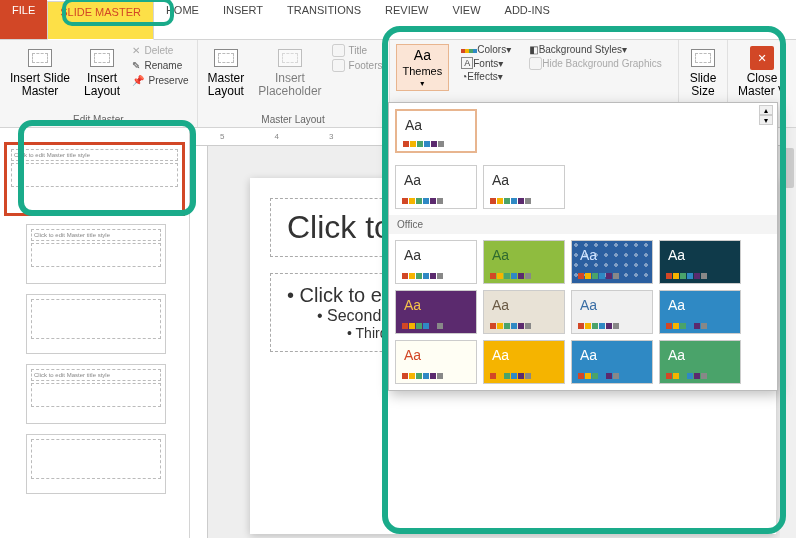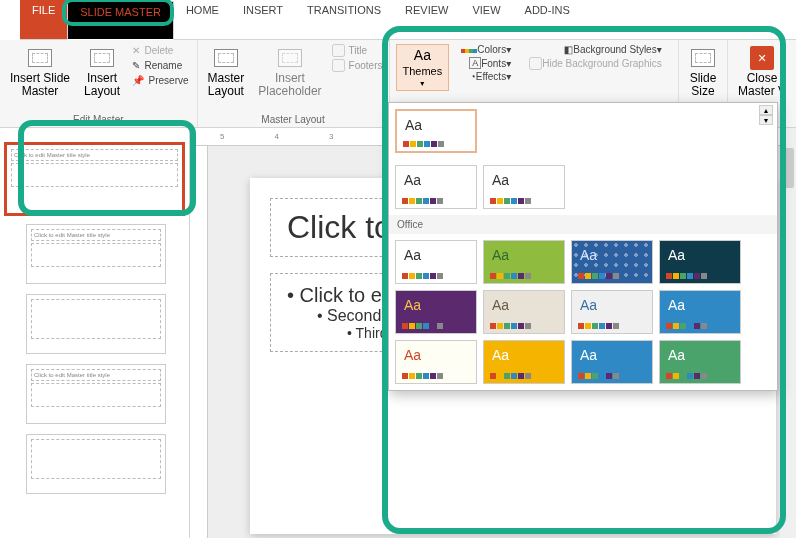--- a/index.html
+++ b/index.html
@@ -1,37 +1,37 @@
 <!DOCTYPE html>
 <html><head>
 <meta charset="utf-8">
 <style>
 * { box-sizing: border-box; margin: 0; padding: 0; }
 body { font-family: "Segoe UI", sans-serif; font-size: 11px; background: #fff; width: 796px; height: 538px; overflow: hidden; position: relative; }
-.tabs { display: flex; height: 40px; background: #fff; border-bottom: 1px solid #d4d4d4; margin-left: 20px; }
+.tabs { display: flex; height: 40px; background: #fff; border-bottom: 1px solid #d4d4d4; }
 .tab { padding: 4px 12px; font-size: 11px; color: #444; cursor: pointer; }
 .tab.file { background: #d24726; color: #fff; }
-.tab.active { color: #d24726; border: 1px solid #d4d4d4; border-bottom: 1px solid #fff; background: #000000; position: relative; top: 1px; text-align: center; }
+.tab.active { color: #d24726; border: 1px solid #d4d4d4; border-bottom: 1px solid #fff; background: #fde047; position: relative; top: 1px; text-align: center; }
 .highlight-tab { position: absolute; border: 4px solid #1aab8a; border-radius: 10px; top: -2px; left: 62px; width: 112px; height: 28px; pointer-events: none; }
 
 .ribbon { display: flex; height: 88px; background: #f6f6f6; border-bottom: 1px solid #d4d4d4; }
 .group { border-right: 1px solid #e0e0e0; padding: 4px 6px 2px; display: flex; flex-direction: column; align-items: center; justify-content: space-between; }
 .group-label { font-size: 10px; color: #666; text-align: center; margin-top: auto; }
 .group-body { display: flex; gap: 6px; align-items: flex-start; flex: 1; }
 .big-btn { display: flex; flex-direction: column; align-items: center; gap: 2px; padding: 2px 4px; cursor: pointer; }
 .big-btn .icon { width: 28px; height: 24px; display: flex; align-items: center; justify-content: center; }
 .big-btn .lbl { font-size: 12px; text-align: center; line-height: 1.1; }
 .small-list { display: flex; flex-direction: column; gap: 2px; }
 .small-btn { display: flex; align-items: center; gap: 4px; font-size: 10px; color: #444; padding: 1px 2px; cursor: pointer; }
 .small-btn.disabled { color: #aaa; }
 .chk { display: flex; align-items: center; gap: 4px; font-size: 10px; color: #999; }
 .chk input { margin: 0; }
 .themes-btn { background: #fbe5d6; border: 1px solid #e8b58f; padding: 2px 6px; display: flex; flex-direction: column; align-items: center; gap: 2px; cursor: pointer; }
 .themes-btn .aa { font-size: 14px; }
-.bgdrop { display: flex; align-items: center; gap: 0; font-size: 10px; color: #444; cursor: pointer; justify-content: flex-end; }
+.bgdrop { display: flex; align-items: center; gap: 0; font-size: 10px; color: #444; cursor: pointer; }
 .bgdrop.disabled { color: #aaa; }
 
 .workspace { display: flex; height: calc(538px - 24px - 88px); }
 .thumb-pane { width: 190px; background: #fff; border-right: 1px solid #d4d4d4; padding: 6px; overflow: hidden; }
 .thumb { border: 1px solid #ccc; margin-bottom: 10px; background: #fff; padding: 4px; position: relative; }
 .thumb.master { border: 1px solid #d24726; outline: 2px solid #d24726; }
 .thumb.layout { margin-left: 20px; width: 140px; height: 60px; }
 .thumb-title { border: 1px dashed #bbb; font-size: 6px; color: #888; padding: 2px; margin-bottom: 2px; }
 .thumb-body { border: 1px dashed #bbb; height: 24px; font-size: 5px; color: #888; padding: 2px; }
 .highlight-thumb { position: absolute; border: 6px solid #1aab8a; border-radius: 14px; top: 120px; left: 18px; width: 178px; height: 96px; pointer-events: none; }

